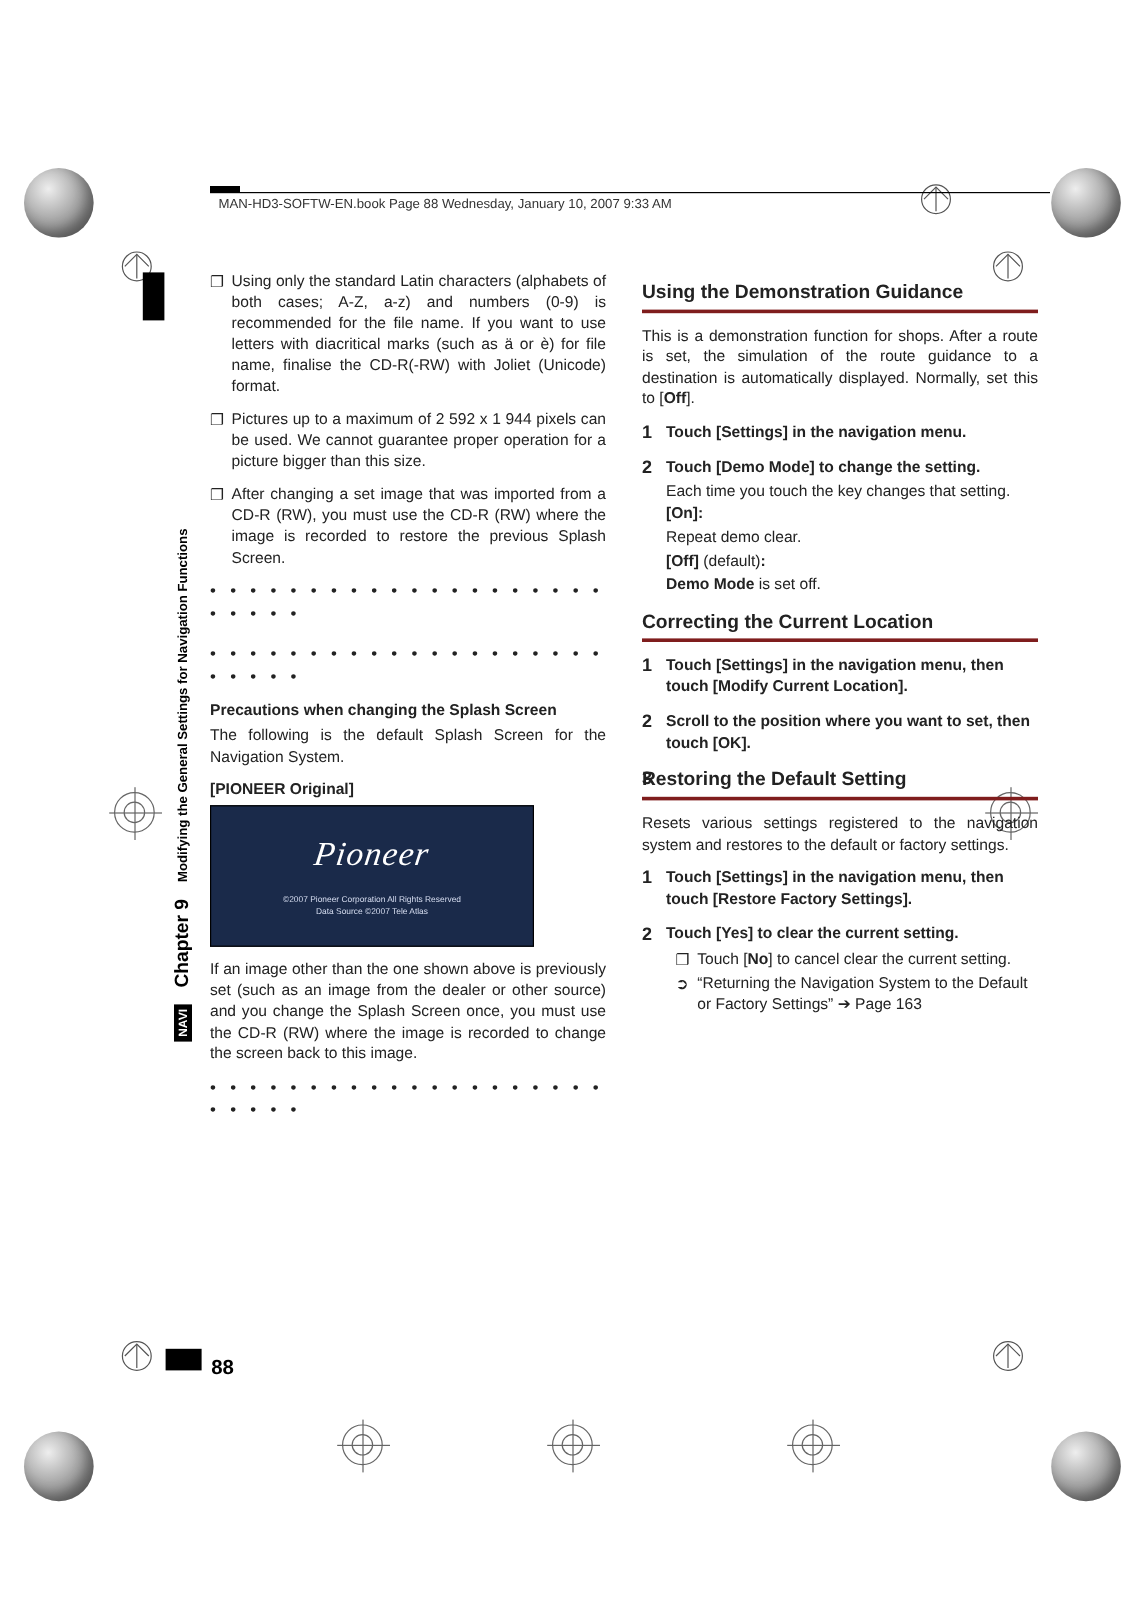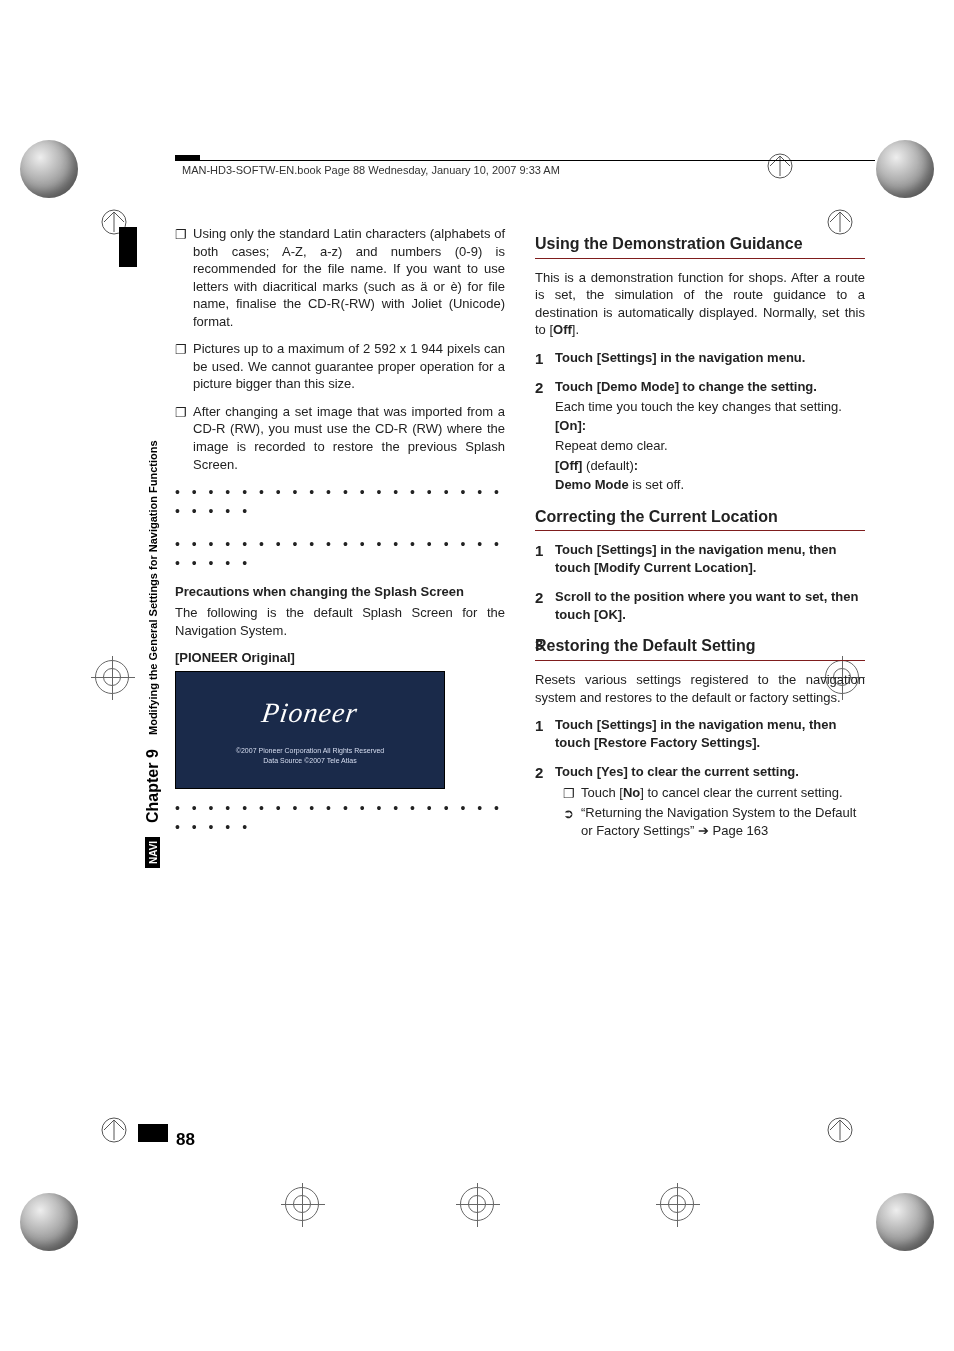--- a/index.html
+++ b/index.html
@@ -65,21 +65,21 @@
   .side-label .chapter { font-size:16px; }
   .side-label .navi {
     background:#000; color:#fff; padding:4px 2px; font-size:10px;
   }
 
   .bullet-item{ position:relative; padding-left:18px; margin:0 0 10px 0; text-align:justify; }
   .bullet-item .bullet-mark{ position:absolute; left:0; top:1px; }
 
   .dotline { font-size:14px; letter-spacing:4px; margin:6px 0 10px; }
 
-  h3.section-title { font-size:16px; font-weight:bold; border-bottom:1px solid #7f1d1d; padding-bottom:3px; margin:8px 0 10px; }
+  h3.section-title { font-size:16px; font-weight:bold; border-bottom:3px solid #7f1d1d; padding-bottom:3px; margin:8px 0 10px; }
   h4 { font-size:13px; font-weight:bold; margin:2px 0 4px; }
   p.body { margin:0 0 10px; text-align:justify; }
   .step { position:relative; padding-left:20px; margin:0 0 12px; }
   .step .num { position:absolute; left:0; top:0; font-weight:bold; font-size:15px; }
   .step .lead { font-weight:bold; }
   .step p { margin:2px 0 0; }
   .sub-bullet { position:relative; padding-left:26px; margin-top:3px; }
   .sub-bullet .mark{ position:absolute; left:8px; top:1px;}
 
   .splash-img {
@@ -192,20 +192,21 @@
       <h4>[PIONEER Original]</h4>
 
       <div class="splash-img">
         <div class="logo">Pioneer</div>
         <div class="finetext">
           <span>©2007 Pioneer Corporation All Rights Reserved</span><br>
           <span>Data Source ©2007 Tele Atlas</span>
         </div>
       </div>
 
+      <p class="body">If an image other than the one shown above is previously set (such as an image from the dealer or other source) and you change the Splash Screen once, you must use the CD-R (RW) where the image is recorded to change the screen back to this image.</p>
       <div class="dotline">• • • • • • • • • • • • • • • • • • • • • • • • •</div>
     </div>
 
     <div class="col">
       <h3 class="section-title">Using the Demonstration Guidance</h3>
       <p class="body">
         <span>This is a demonstration function for shops. After a route is set, the simulation of the route guidance to a destination is automatically displayed. Normally, set this to [</span><b>Off</b><span>].</span>
       </p>
 
       <div class="step">

